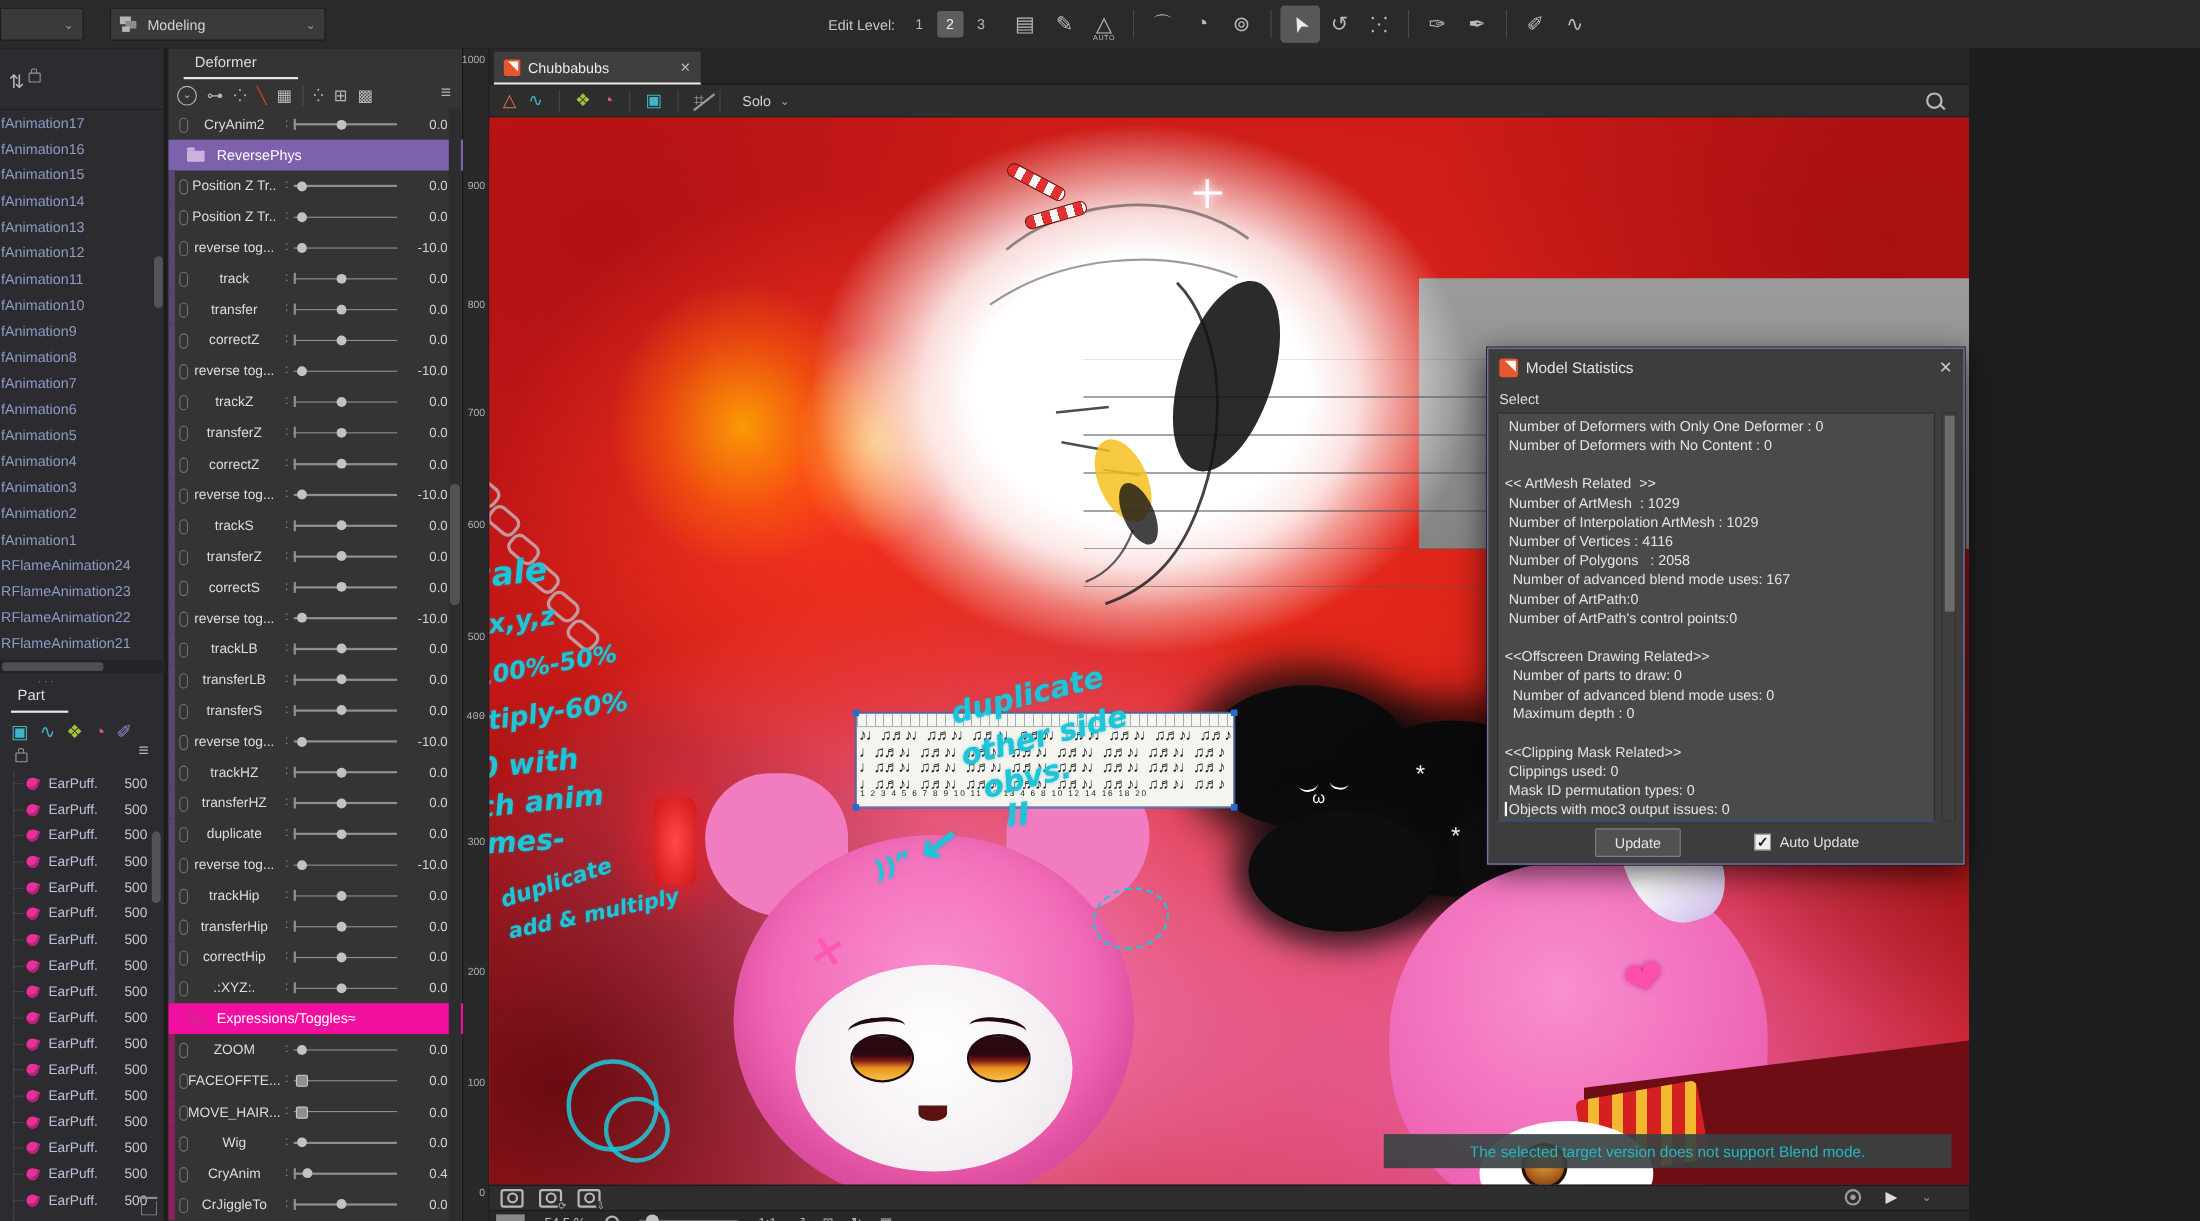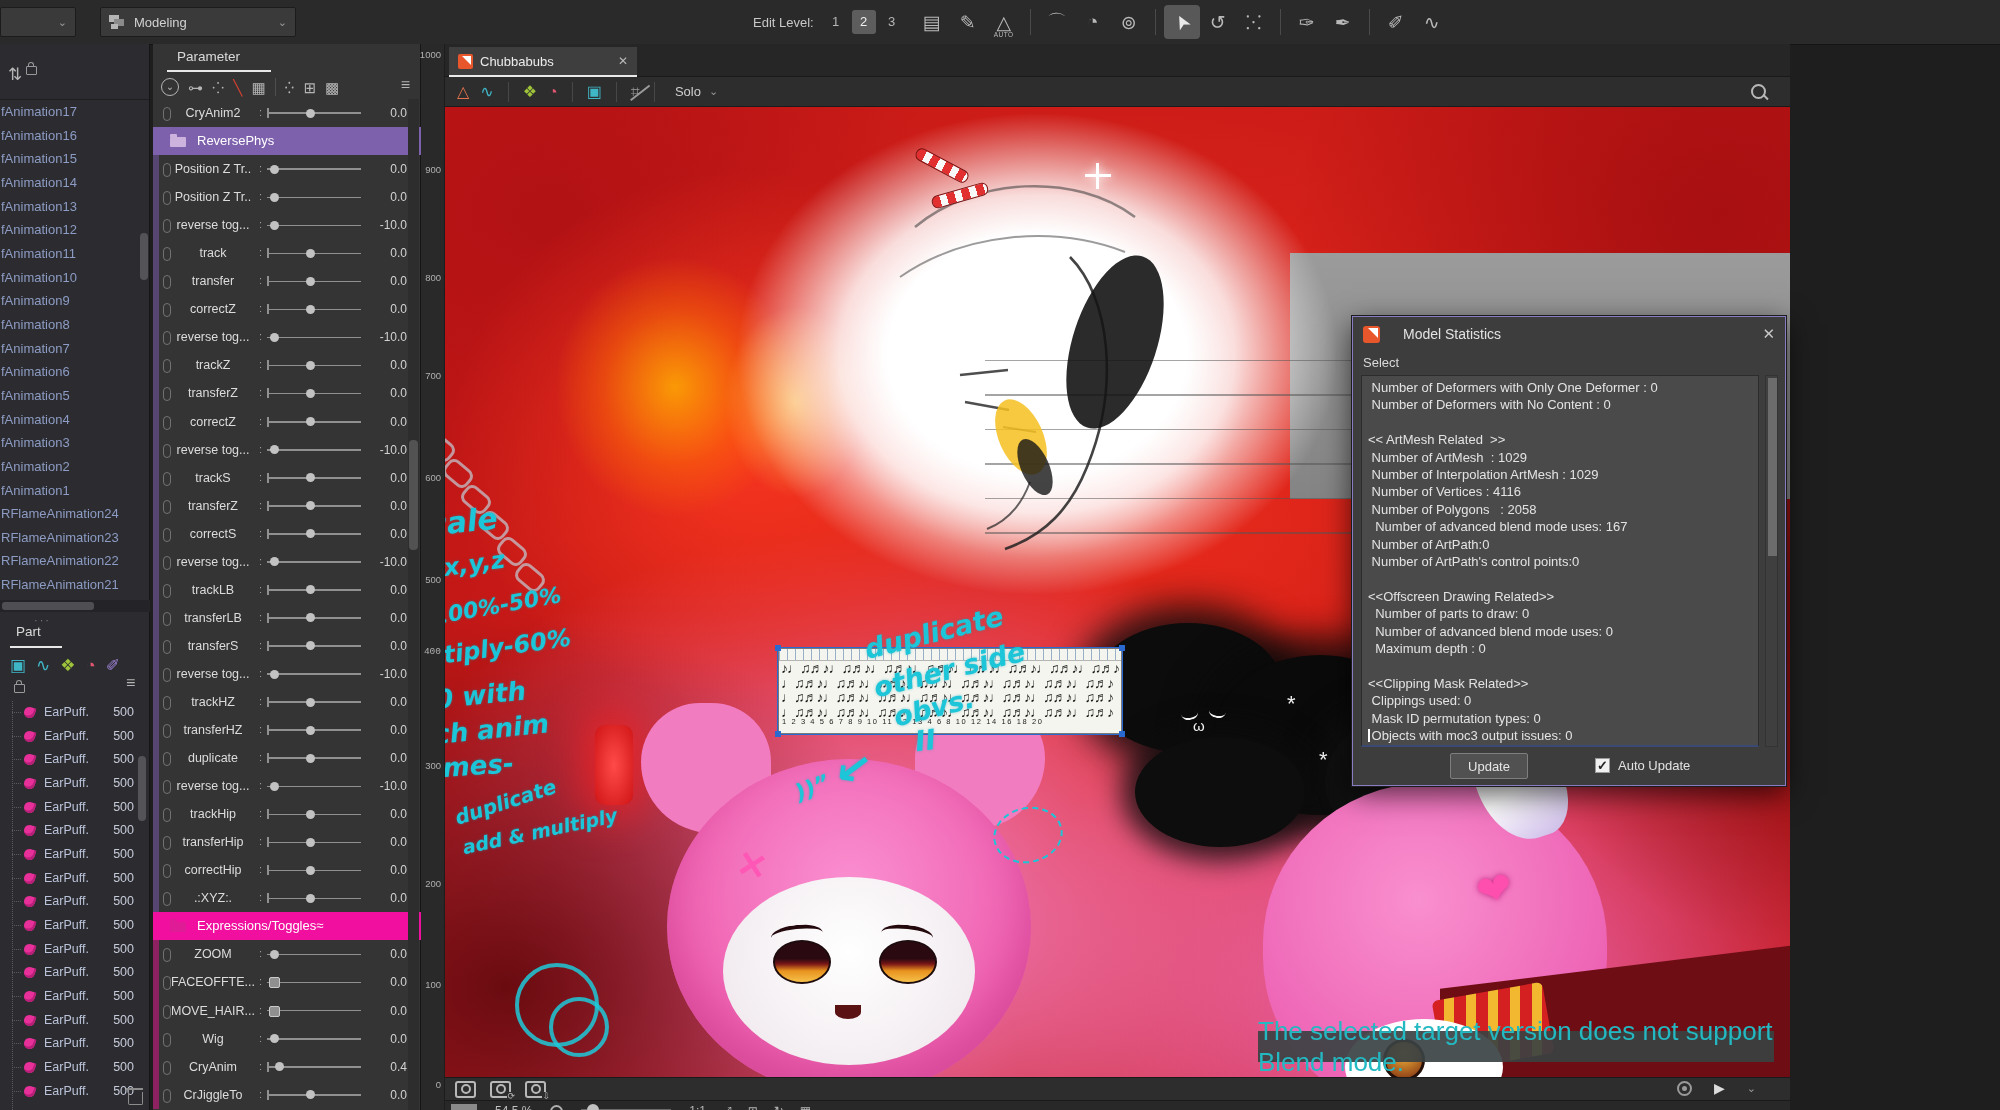--- a/index.html
+++ b/index.html
@@ -151,41 +151,41 @@
   #piano{position:absolute;left:333px;top:541px;width:344px;height:86px;background:#f5f5ef;border:1px solid #7a7a7a;outline:1px solid #2a6ad0;box-sizing:border-box;overflow:hidden;}
   #piano .ptop{height:11px;border-bottom:1px solid #b5b5b5;background:repeating-linear-gradient(90deg,#9ab0c8 0 1px,#00000000 1px 8px);}
   #piano .pnotes{height:56px;color:#141414;font-size:14px;letter-spacing:-1px;line-height:1.05;overflow:hidden;word-break:break-all;padding-left:2px;}
   #piano .pnums{height:16px;font-size:7.5px;letter-spacing:1.6px;color:#222;white-space:nowrap;overflow:hidden;padding-left:3px;}
   .phandle{position:absolute;width:6px;height:6px;background:#2a6ad0;}
   
   .ann{position:absolute;font-family:"DejaVu Sans",sans-serif;font-style:italic;font-weight:bold;color:#1cc6d8;text-shadow:0 0 3px #0aa4b880;white-space:nowrap;}
   #dashcirc{position:absolute;left:548px;top:700px;width:66px;height:52px;border:2.5px dashed #1cc6d8;border-radius:50%;transform:rotate(-12deg);}
   
   #msg{position:absolute;left:813px;top:924px;width:516px;height:31px;background:#3a4143ea;display:flex;align-items:center;justify-content:center;}
-  #msg span{color:#23b9c2;font-size:26px;}
+  #msg span{color:#23b9c2;font-size:14px;}
   
   #camrow{position:absolute;left:0;top:1033px;width:100%;height:23px;background:#2d2d2d;border-top:1px solid #1a1a1a;display:flex;align-items:center;gap:14px;padding-left:10px;box-sizing:border-box;}
   .cam{width:17px;height:13px;border:2px solid #b8b8b8;border-radius:3px;position:relative;flex:none;}
   .cam::after{content:"";position:absolute;left:3.5px;top:1.5px;width:6px;height:6px;border:2px solid #b8b8b8;border-radius:50%;}
   .camsub{position:absolute;right:-6px;bottom:-5px;font-size:9px;color:#b8b8b8;background:#2d2d2d;line-height:1;}
   #camright{position:absolute;right:34px;top:1036px;display:flex;align-items:center;gap:22px;}
   #ringind{width:11px;height:11px;border:2px solid #9a9a9a;border-radius:50%;position:relative;}
   #ringind::after{content:"";position:absolute;left:3px;top:3px;width:5px;height:5px;border-radius:50%;background:#9a9a9a;}
   #playbtn{color:#dcdcdc;font-size:14px;}
   #playchev{color:#999;font-size:11px;}
   #statusrow{position:absolute;left:0;top:1056px;width:100%;height:10px;background:#282828;border-top:1px solid #1a1a1a;overflow:hidden;display:flex;align-items:flex-start;gap:18px;padding-left:6px;box-sizing:border-box;}
   #statusrow .sw{width:26px;height:16px;background:#8a8a8a;margin-top:3px;flex:none;}
   #statusrow .stext{font-size:12px;color:#c0c0c0;margin-top:3px;}
   #statusrow .smag{width:9px;height:9px;border:2px solid #b0b0b0;border-radius:50%;margin-top:4px;flex:none;}
   #statusrow .strack{width:90px;height:3px;background:#6a6a6a;margin-top:8px;position:relative;flex:none;}
   #statusrow .strack i{position:absolute;left:6px;top:-5px;width:12px;height:12px;border-radius:50%;background:#c2c2c2;}
   #statusrow .sicon{font-size:12px;color:#b5b5b5;margin-top:3px;}
   
   #dialog{position:absolute;left:1352px;top:316px;width:434px;height:470px;background:#3d3d3d;border:1px solid #8a7cc2;box-shadow:0 0 0 1px #1c1c1c,0 8px 28px #000000aa;box-sizing:border-box;}
-  #dtitle{position:absolute;left:0;top:0;width:100%;height:34px;display:flex;align-items:center;padding:0 10px;box-sizing:border-box;gap:23px;}
+  #dtitle{position:absolute;left:0;top:0;width:100%;height:34px;display:flex;align-items:center;padding:0 10px;box-sizing:border-box;gap:7px;}
   #dtitle .dico{width:17px;height:17px;background:#e8562c;border-radius:3px;position:relative;flex:none;}
   #dtitle .dico::after{content:"";position:absolute;right:2px;top:2px;border-style:solid;border-width:0 10px 10px 0;border-color:transparent #ffffff transparent transparent;}
   #dtitle .dtext{font-size:14px;color:#e2e2e2;}
   #dtitle .dclose{margin-left:auto;color:#c8c8c8;font-size:15px;}
   #dselect{position:absolute;left:10px;top:38px;font-size:13px;color:#dadada;}
   #dbody{position:absolute;left:8px;top:58px;width:398px;height:372px;background:#4a4a4a;border:1px solid #2c2c2c;border-bottom:2px solid #3a4a74;box-sizing:border-box;color:#e3e3e3;font-size:13px;line-height:17.4px;white-space:pre;overflow:hidden;padding:3px 0 0 6px;}
   #dcaret{position:absolute;left:15px;top:412px;width:1.5px;height:13px;background:#ffffff;}
   #dscrolltrack{position:absolute;right:7px;top:58px;width:13px;height:372px;background:#3f3f3f;border:1px solid #333;box-sizing:border-box;}
   #dscroll{position:absolute;left:1.5px;top:2px;width:9px;height:178px;background:#6c6c6c;}
   #dupdate{position:absolute;left:97px;top:436px;width:78px;height:26px;background:#515151;border:1px solid #7e7e7e;border-radius:2px;color:#e6e6e6;font-size:13px;display:flex;align-items:center;justify-content:center;box-sizing:border-box;}
@@ -404,21 +404,21 @@
           <span class="part-icon"></span>
           <span class="part-name">EarPuff.</span>
           <span class="part-val">500</span>
         </div>
       </div>
     <div id="part-scroll"></div>
     <div id="trash"></div>
   </div>
 
   <div id="paramcol">
-    <div id="param-tab">Parameter</div>
+    <div id="param-tab">Deformer</div>
     <div id="param-underline"></div>
     <div id="param-tools">
         <span class="picon circ">⌄</span>
         <span class="picon">⊶</span>
         <span class="picon">⁘</span>
         <span class="picon" style="color: rgb(208, 64, 48);">╲</span>
         <span class="picon">▦</span>
         <span class="psep"></span>
         <span class="picon">⁛</span>
         <span class="picon">⊞</span>

